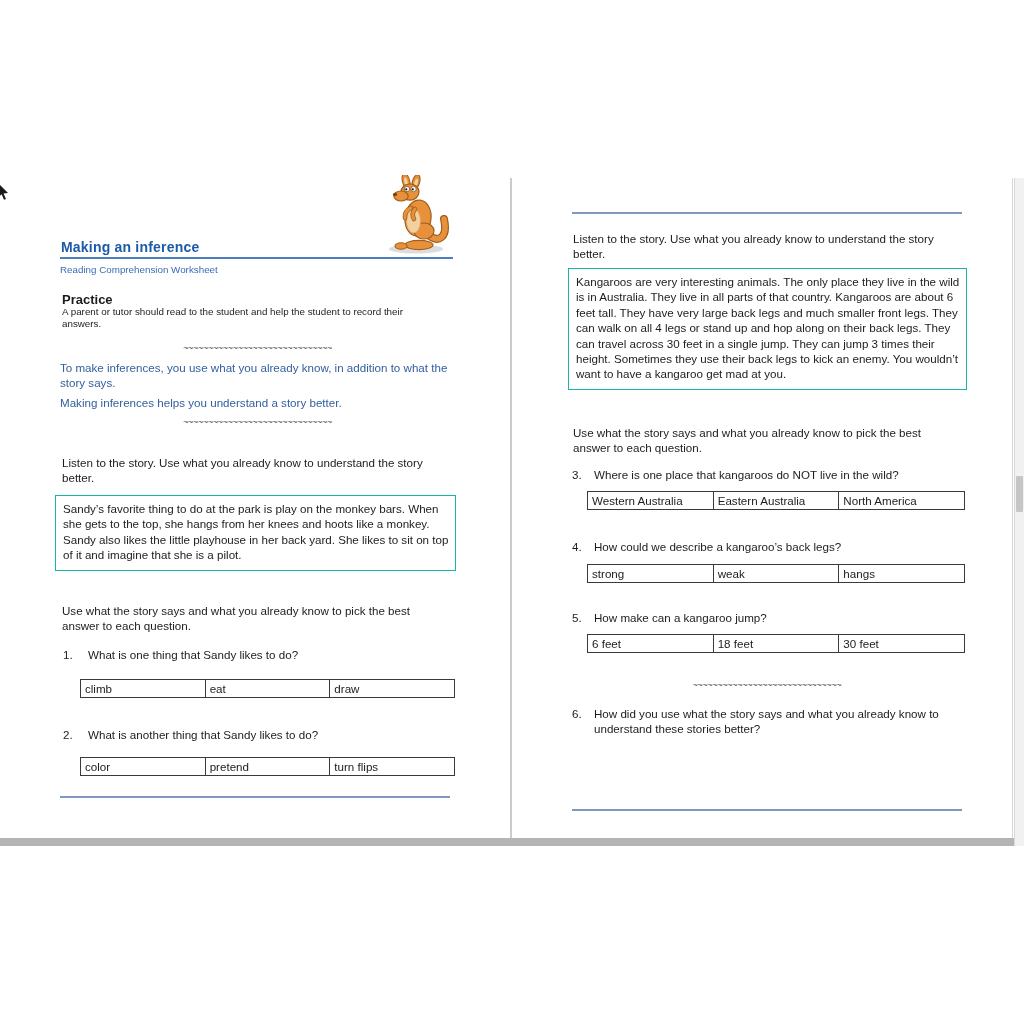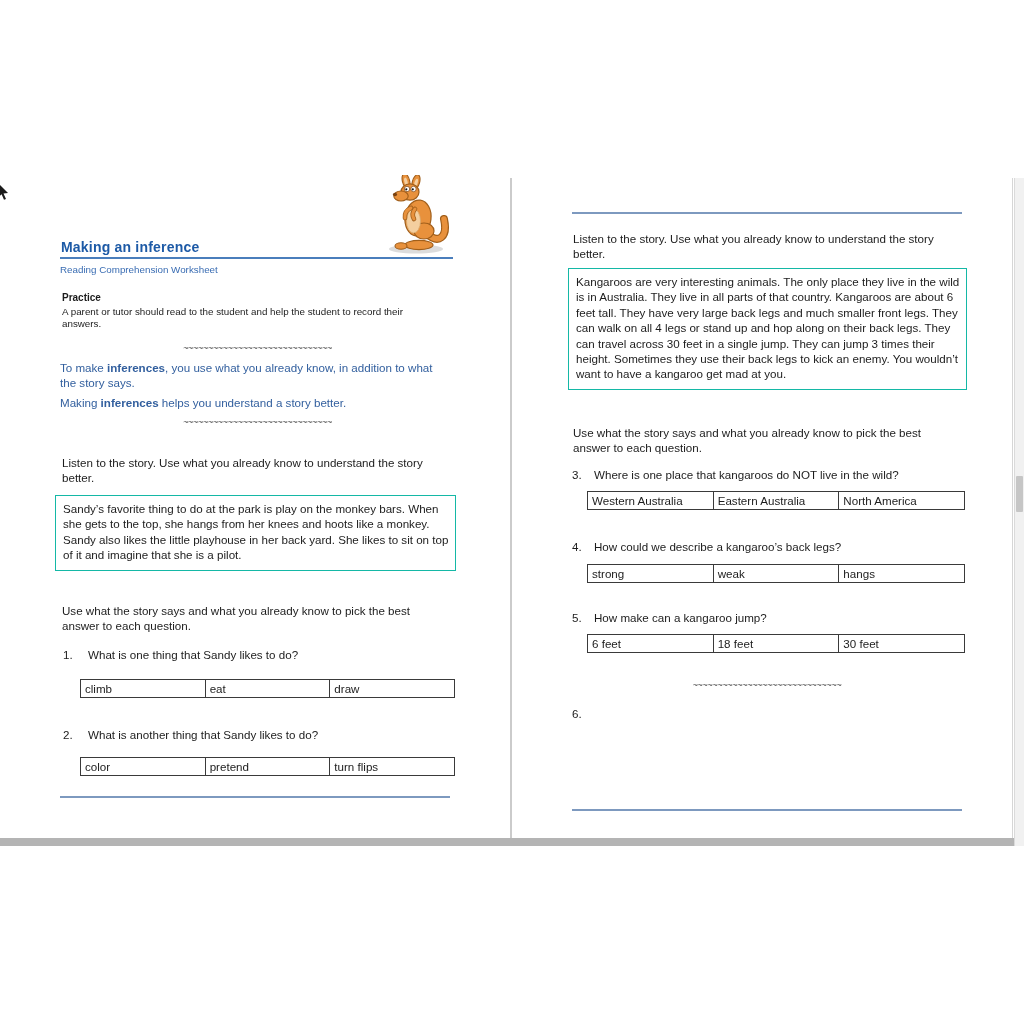--- a/index.html
+++ b/index.html
@@ -4,27 +4,27 @@
 <style>
   html,body{margin:0;padding:0}
   body{
     width:1024px;height:1024px;position:relative;background:#ffffff;overflow:hidden;
     font-family:"Liberation Sans","DejaVu Sans",sans-serif;color:#1c1c1c;
   }
   .abs{position:absolute}
   
   .doc-title{font-size:14px;font-weight:bold;color:#1d5aa6;letter-spacing:.2px}
   .subtitle{font-size:9.8px;color:#3a6db3}
-  .h-practice{font-size:10px;font-weight:bold;color:#1c1c1c}
+  .h-practice{font-size:13px;font-weight:bold;color:#1c1c1c}
   .small-text{font-size:9.8px;line-height:11.6px;color:#1c1c1c}
   .body-text{font-size:11.6px;line-height:15.3px;color:#1c1c1c}
   .blue-text{font-size:11.6px;line-height:15.3px;color:#325f9e}
   .sep{font-size:9px;letter-spacing:-.3px;color:#4a4a4a;text-align:center;white-space:nowrap;overflow:hidden}
   .i{}
-  .b{font-weight:bold}
+  .b{font-weight:normal}
   
   .rule-strong{height:2px;background:#4a7ebc}
   .rule-light{height:2px;background:#7d99bf}
   .page-divider{width:2px;background:#cbcbcb}
   
   .story-box{
     border:1px solid #14b8a6;background:#fff;
     padding:5px 6px 7px 7px;font-size:11.6px;line-height:15.4px;color:#1c1c1c;
   }
   
@@ -183,16 +183,17 @@
   <div class="cell">6 feet</div>
   <div class="cell">18 feet</div>
   <div class="cell">30 feet</div>
 </div>
 
 <div class="abs sep" style="left:572px;top:680px;width:390px">~~~~~~~~~~~~~~~~~~~~~~~~~~~~~~</div>
 
 <div class="abs q" style="left:572px;top:706px;width:392px">
   <span class="qnum-r">6.</span>
   <span class="qtext">
+    <span><span>How did you use what the </span><span class="i">story says</span><span> and what you </span><span class="i">already know</span><span> to understand these stories better?</span></span>
   </span>
 </div>
 
 <div class="abs rule-light" style="left:572px;top:809px;width:390px"></div>
 
 </body></html>

